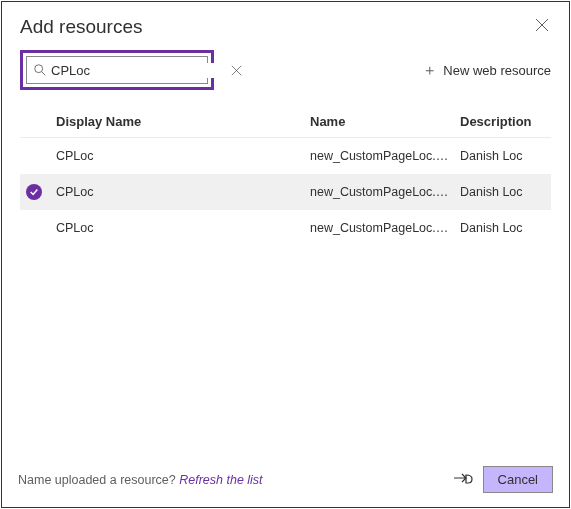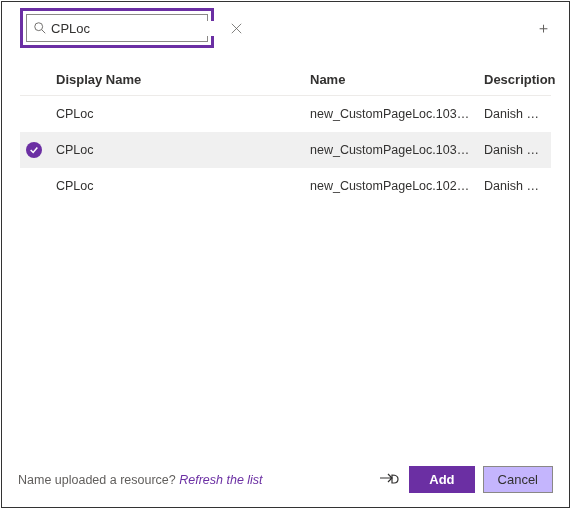--- a/index.html
+++ b/index.html
@@ -95,21 +95,21 @@
       overflow: auto;
       padding: 0 18px;
     }
     .table-header {
       display: flex;
       border-bottom: 1px solid #edebe9;
       padding: 8px 0;
     }
     .col-check { width: 36px; flex-shrink: 0; }
     .col-display { width: 254px; flex-shrink: 0; }
-    .col-name { width: 174px; flex-shrink: 0; }
+    .col-name { width: 150px; flex-shrink: 0; }
     .col-desc { flex: 1; }
     .th {
       font-size: 13px;
       font-weight: 600;
       color: #323130;
     }
     .table-row {
       display: flex;
       align-items: center;
       height: 36px;
@@ -174,20 +174,31 @@
       padding: 5px 14px;
       font-size: 13px;
       cursor: pointer;
     }
   </style>
 </head>
 <body>
 
 <div class="dialog">
 
+  <div class="header">
+    <div class="title">Add resources</div>
+    <button class="close-btn">
+      <span>
+        <svg width="14" height="14" viewBox="0 0 14 14">
+            <line x1="1" y1="1" x2="13" y2="13" stroke="#605e5c" stroke-width="1"></line>
+            <line x1="13" y1="1" x2="1" y2="13" stroke="#605e5c" stroke-width="1"></line>
+          </svg>
+      </span>
+    </button>
+  </div>
 
   <div class="toolbar">
     <div class="search-wrap">
       <div class="search-box">
         <span class="search-icon">
           <svg width="14" height="14" viewBox="0 0 16 16">
               <circle cx="6.5" cy="6.5" r="4.5" stroke="#605e5c" stroke-width="1" fill="none"></circle>
               <line x1="10" y1="10" x2="14" y2="14" stroke="#605e5c" stroke-width="1"></line>
             </svg>
         </span>
@@ -195,20 +206,21 @@
         <span class="clear-icon">
           <svg width="11" height="11" viewBox="0 0 14 14">
               <line x1="1" y1="1" x2="13" y2="13" stroke="#605e5c" stroke-width="1"></line>
               <line x1="13" y1="1" x2="1" y2="13" stroke="#605e5c" stroke-width="1"></line>
             </svg>
         </span>
       </div>
     </div>
     <button class="new-resource">
       <span class="plus">＋</span>
+      <span>New web resource</span>
     </button>
   </div>
 
   <div class="table-area">
     <div class="table-header">
       <div class="col-check"></div>
       <div class="col-display th">Display Name</div>
       <div class="col-name th">Name</div>
       <div class="col-desc th">Description</div>
     </div>
@@ -245,18 +257,17 @@
     <div class="footer-left">
       <span>Name uploaded a resource? </span><a href="#">Refresh the list</a>
     </div>
     <div class="footer-right">
       <span class="pointer-icon">
         <svg width="24" height="18" viewBox="0 0 24 18">
             <path d="M3 9 L14 9 M11 5 L15 9 L11 13" stroke="#323130" stroke-width="1.2" fill="none"></path>
             <path d="M15 6 Q21 6 21 10 Q21 14 17 14 L15 14 L15 6 Z" stroke="#323130" stroke-width="1.2" fill="none"></path>
           </svg>
       </span>
-      <button class="btn-primary">Add</button>
       <button class="btn-secondary">Cancel</button>
     </div>
   </div>
 
 </div>
 
 </body></html>

